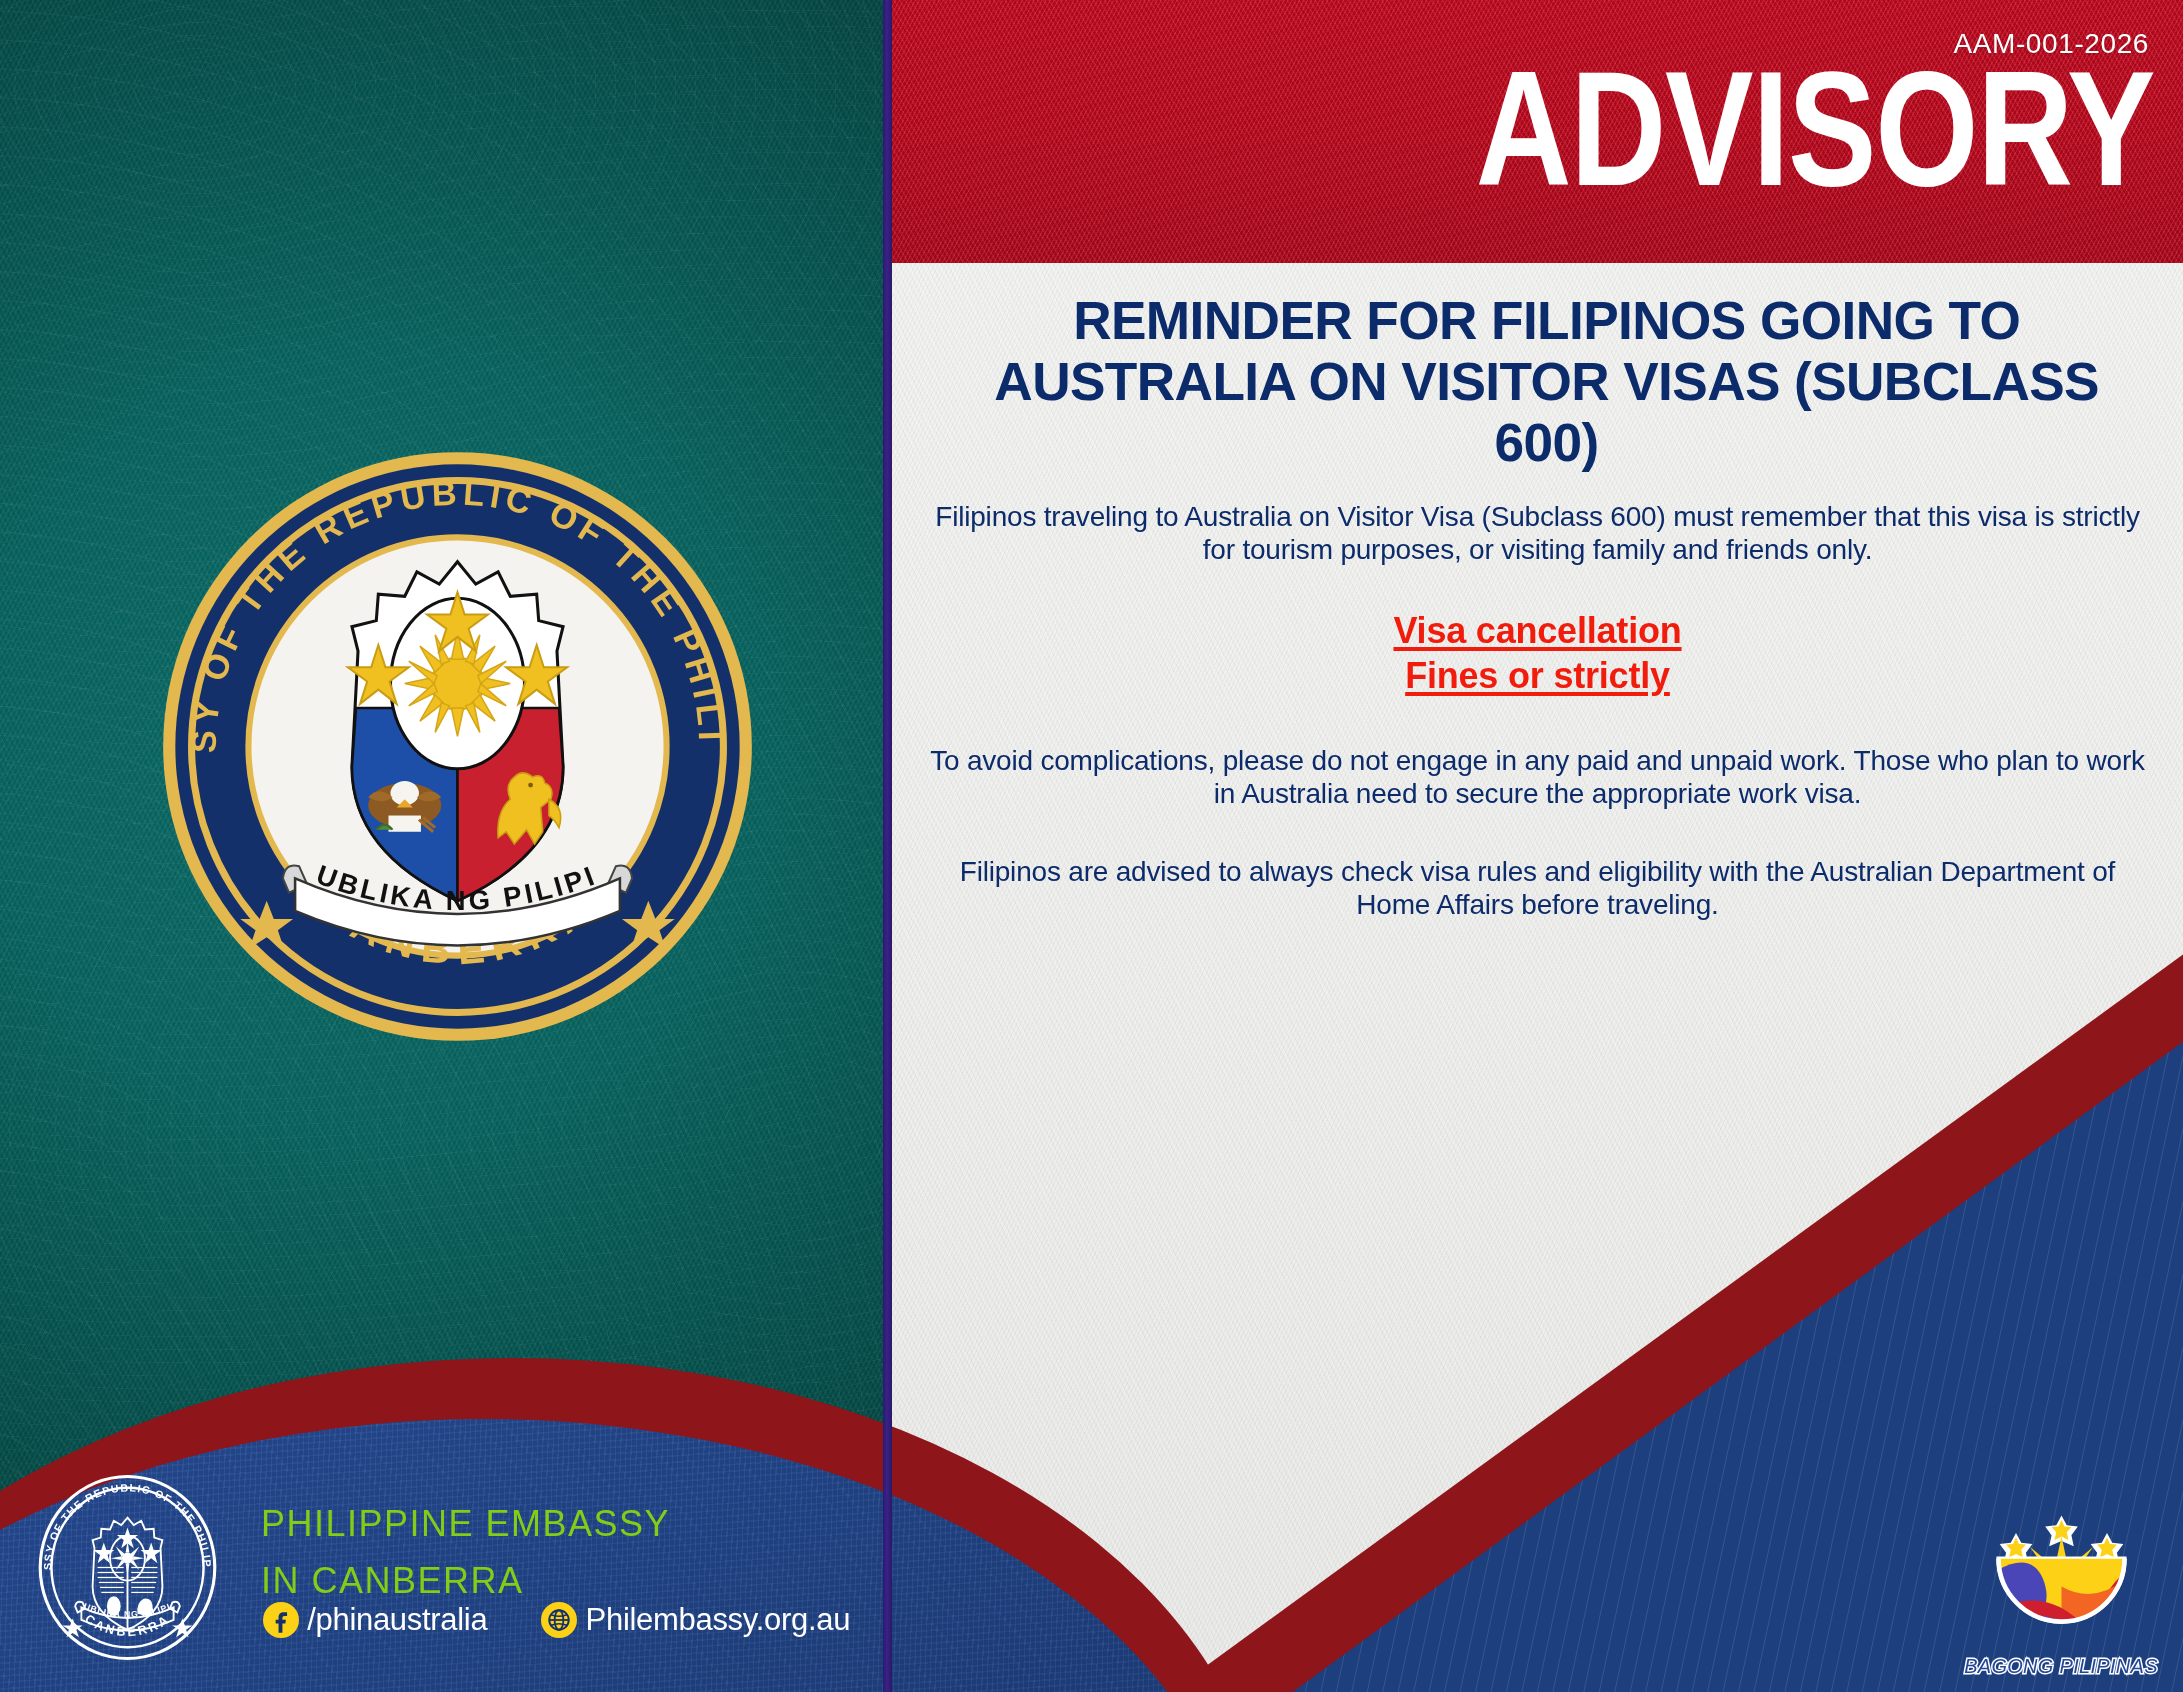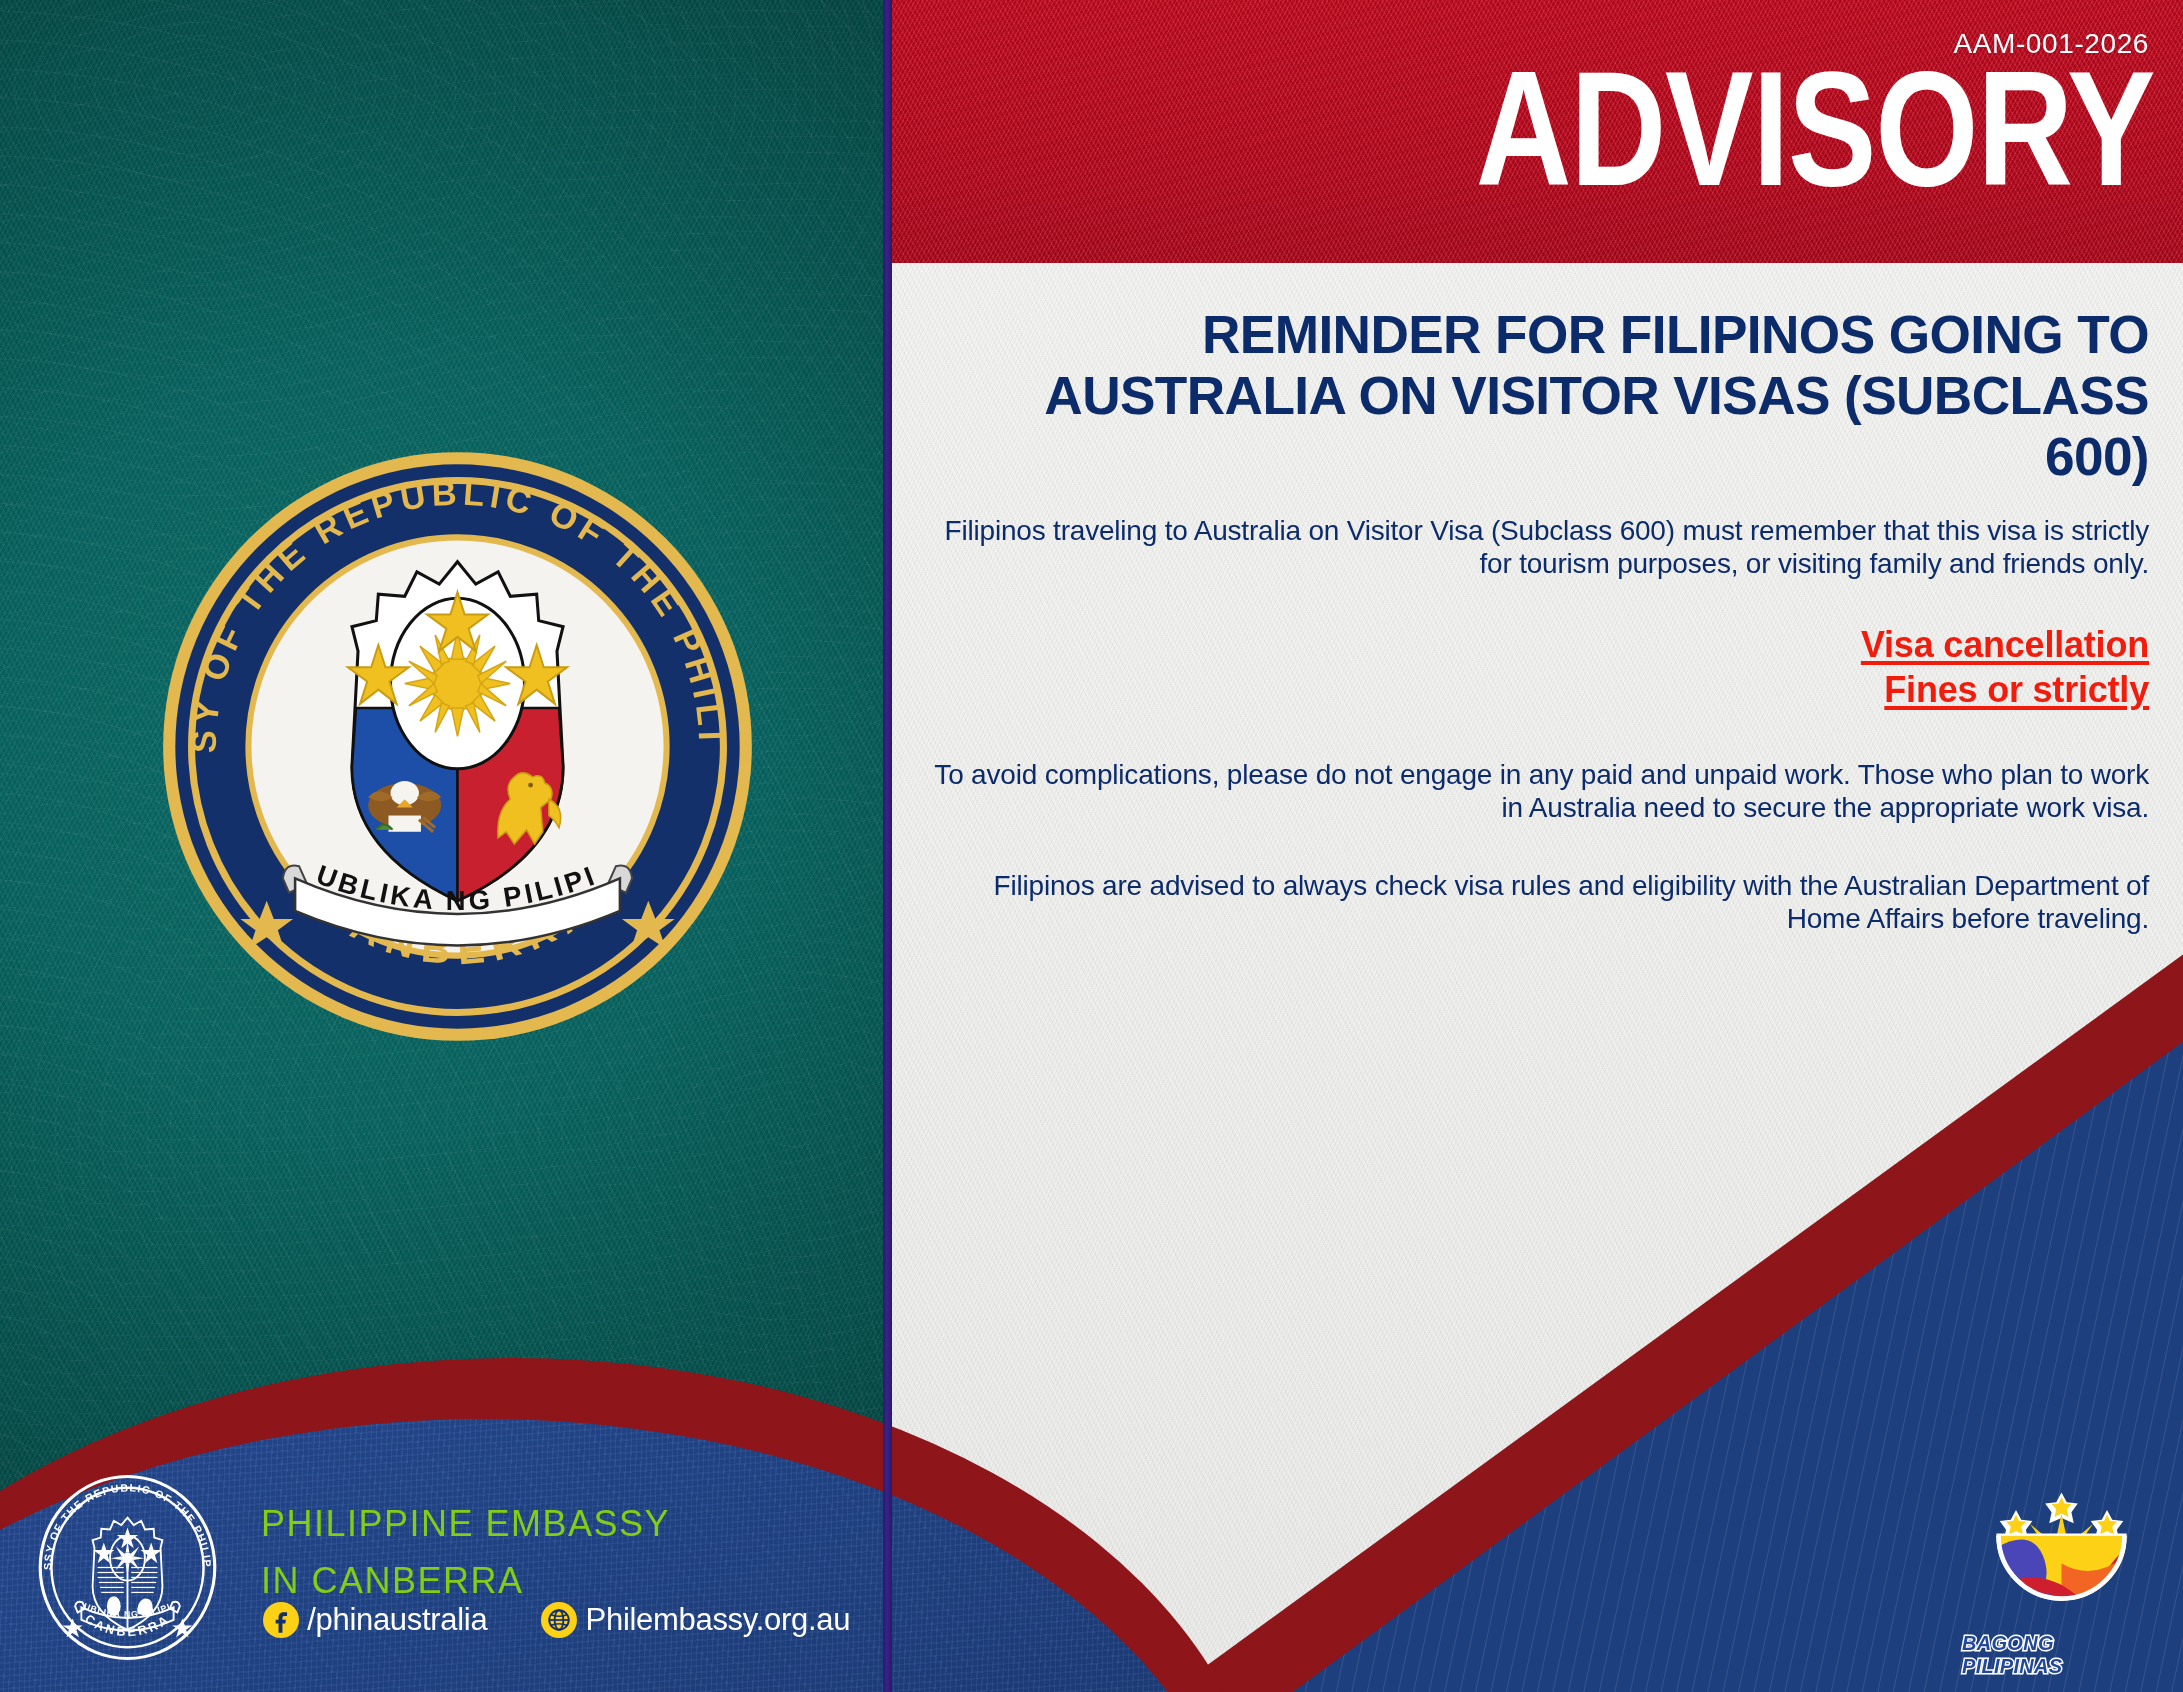--- a/index.html
+++ b/index.html
@@ -69,23 +69,23 @@
     position:absolute; right:29px; top:51px;
     color:#fff; font-size:134px; font-weight:bold;
     letter-spacing:-1.2px; line-height:.95;
     transform:scaleY(1.22) scaleX(.99);
     transform-origin:right top;
     font-family:"Liberation Sans", sans-serif;
   }
 
   
   .content {
-    position:absolute; left:35px; top:304px;
+    position:absolute; left:35px; top:290px;
     width:1223px;
-    text-align:right;
+    text-align:center;
     color:#0d2d6e;
   }
   h1.headline {
     font-size:54px; font-weight:bold; line-height:1.13;
     letter-spacing:-0.6px; color:#0c2b6b;
     margin-bottom:20px;
     transform:scaleX(.985);
     transform-origin:right center;
   }
   p.body-par {
@@ -163,21 +163,21 @@
   }
 
   
   .bagong {
     position:absolute; right:23px; bottom:14px;
     width:198px; z-index:8;
     display:flex; flex-direction:column; align-items:center;
   }
   .bagong .label {
     margin-top:-3.5px;
-    color:#23489a; font-size:20px; font-weight:bold;
+    color:#23489a; font-size:20px; font-weight:normal;
     font-style:italic; letter-spacing:0.3px;
     -webkit-text-stroke:2.9px #fff; paint-order:stroke fill;
   }
 </style>
 </head>
 <body>
 
 <div id="poster">
 
   <div class="left-panel">

